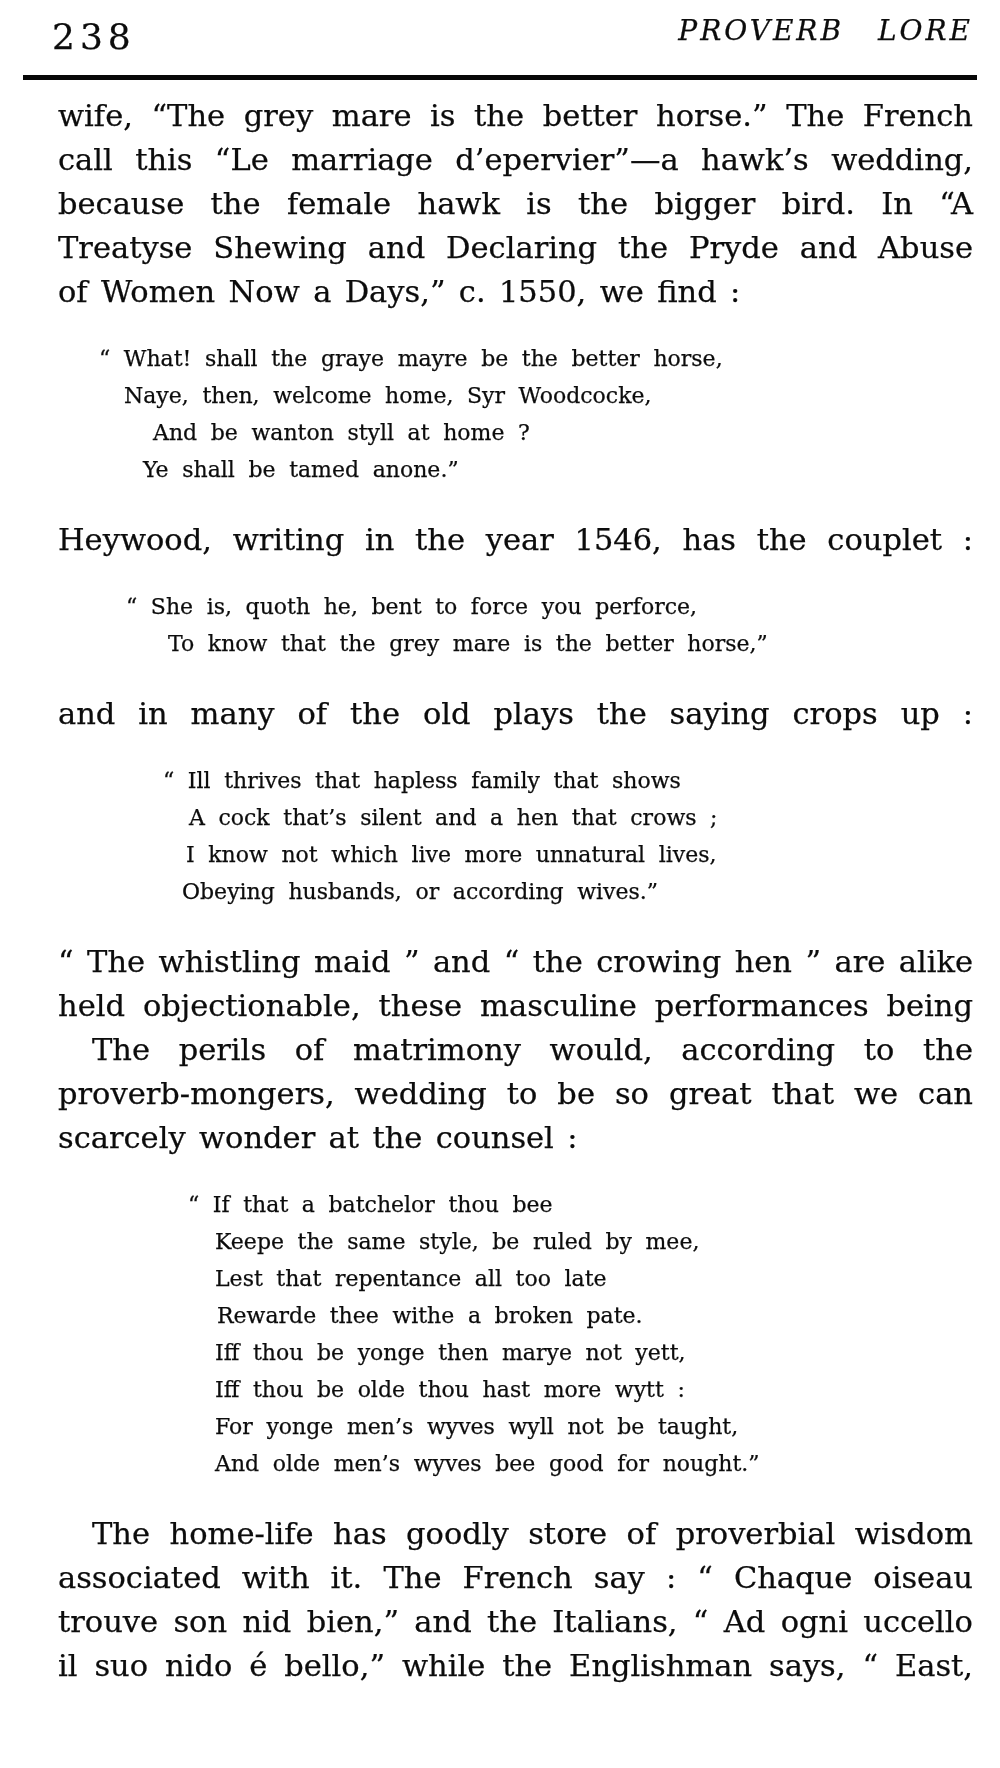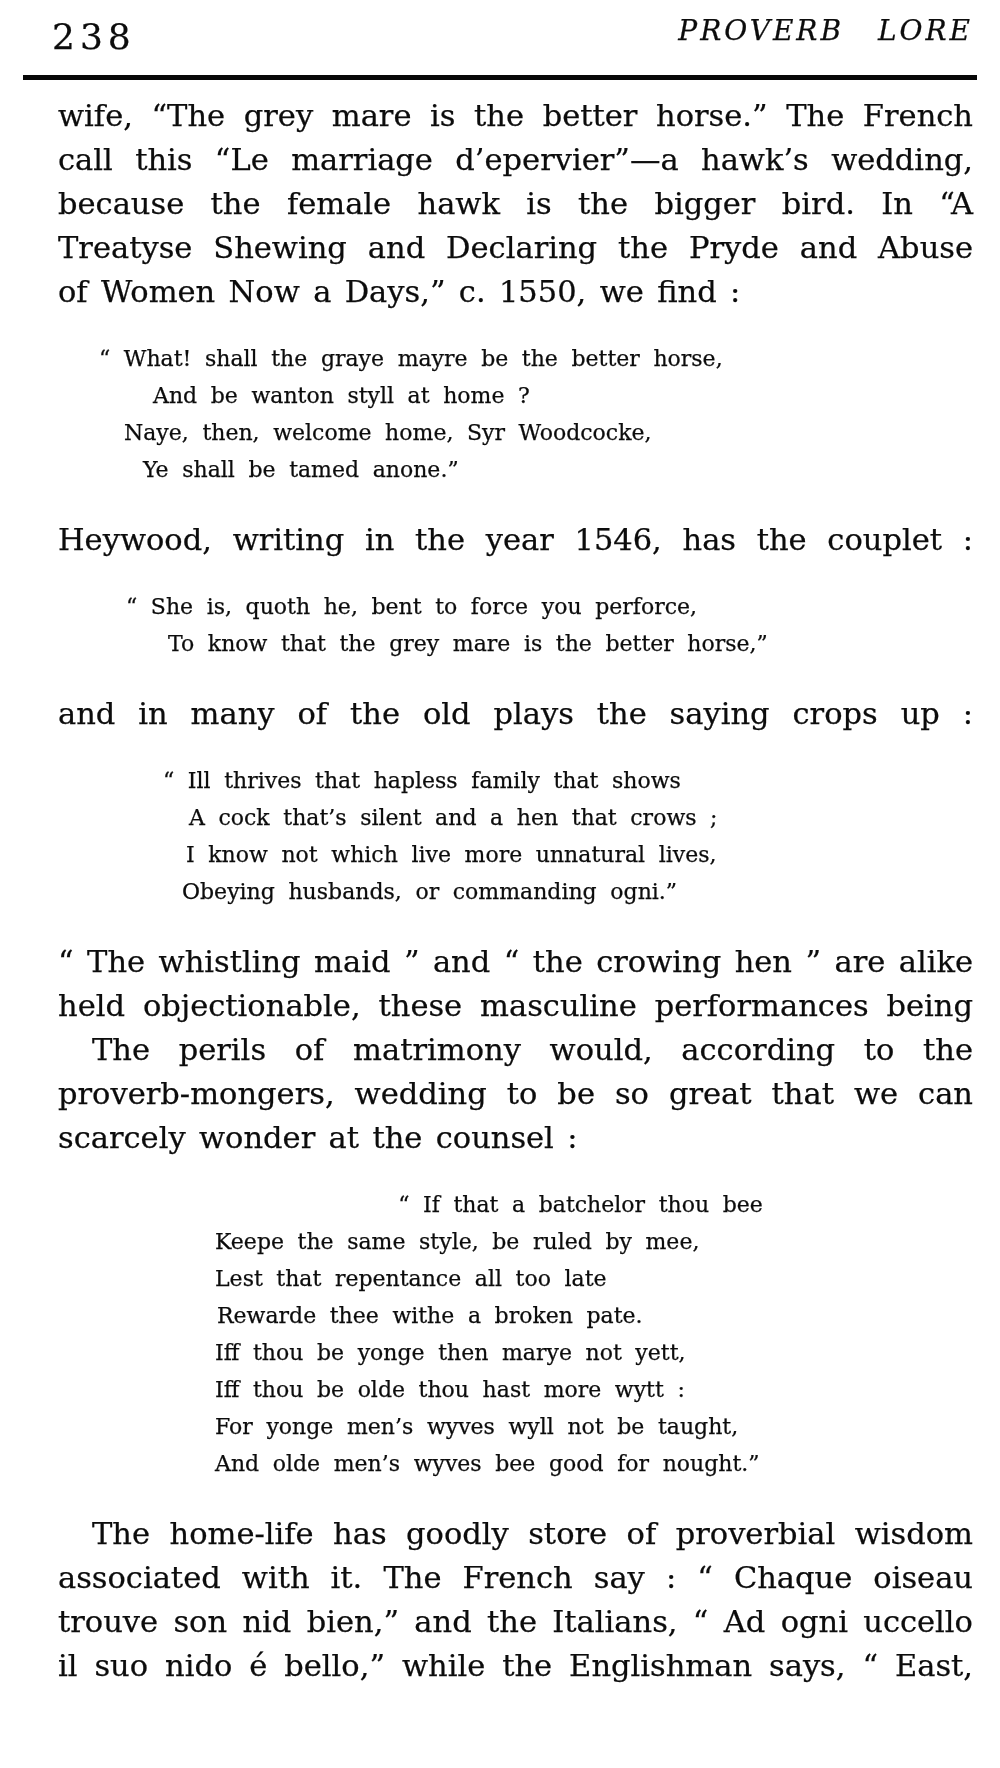--- a/index.html
+++ b/index.html
@@ -87,51 +87,51 @@
   <div class="page-body">
       <div class="prose">
         <div class="p-line">wife, “The grey mare is the better horse.”  The French</div>
         <div class="p-line">call this “Le marriage d’epervier”—a hawk’s wedding,</div>
         <div class="p-line">because the female hawk is the bigger bird.  In “A</div>
         <div class="p-line">Treatyse Shewing and Declaring the Pryde and Abuse</div>
         <div class="p-line no-stretch">of Women Now a Days,” c. 1550, we find :</div>
       </div>
       <div class="verse">
         <div class="v-line" style="margin-left: 71px;">“ What! shall the graye mayre be the better horse,</div>
+        <div class="v-line" style="margin-left: 96px;">Naye, then, welcome home, Syr Woodcocke,</div>
         <div class="v-line" style="margin-left: 125px;">And be wanton styll at home ?</div>
-        <div class="v-line" style="margin-left: 96px;">Naye, then, welcome home, Syr Woodcocke,</div>
         <div class="v-line" style="margin-left: 115px;">Ye shall be tamed anone.”</div>
       </div>
       <div class="prose">
         <div class="p-line">Heywood, writing in the year 1546, has the couplet :</div>
       </div>
       <div class="verse">
         <div class="v-line" style="margin-left: 98px;">“ She is, quoth he, bent to force you perforce,</div>
         <div class="v-line" style="margin-left: 140px;">To know that the grey mare is the better horse,”</div>
       </div>
       <div class="prose">
         <div class="p-line">and in many of the old plays the saying crops up :</div>
       </div>
       <div class="verse">
         <div class="v-line" style="margin-left: 135px;">“ Ill thrives that hapless family that shows</div>
         <div class="v-line" style="margin-left: 161px;">A cock that’s silent and a hen that crows ;</div>
         <div class="v-line" style="margin-left: 158px;">I know not which live more unnatural lives,</div>
-        <div class="v-line" style="margin-left: 154px;">Obeying husbands, or commanding ogni.”</div>
+        <div class="v-line" style="margin-left: 154px;">Obeying husbands, or according wives.”</div>
       </div>
       <div class="prose">
         <div class="p-line">“ The whistling maid ” and “ the crowing hen ” are alike</div>
         <div class="p-line">held objectionable, these masculine performances being</div>
       </div>
       <div class="prose">
         <div class="p-line indent-first">The perils of matrimony would, according to the</div>
         <div class="p-line">proverb-mongers, wedding to be so great that we can</div>
         <div class="p-line no-stretch">scarcely wonder at the counsel :</div>
       </div>
       <div class="verse">
-        <div class="v-line" style="margin-left: 160px; text-align: center;">“ If that a batchelor thou bee</div>
+        <div class="v-line" style="margin-left: 160px;">“ If that a batchelor thou bee</div>
         <div class="v-line" style="margin-left: 187px;">Keepe the same style, be ruled by mee,</div>
         <div class="v-line" style="margin-left: 187px;">Lest that repentance all too late</div>
         <div class="v-line" style="margin-left: 189px;">Rewarde thee withe a broken pate.</div>
         <div class="v-line" style="margin-left: 187px;">Iff thou be yonge then marye not yett,</div>
         <div class="v-line" style="margin-left: 187px;">Iff thou be olde thou hast more wytt :</div>
         <div class="v-line" style="margin-left: 187px;">For yonge men’s wyves wyll not be taught,</div>
         <div class="v-line" style="margin-left: 187px;">And olde men’s wyves bee good for nought.”</div>
       </div>
       <div class="prose">
         <div class="p-line indent-first">The home-life has goodly store of proverbial wisdom</div>

